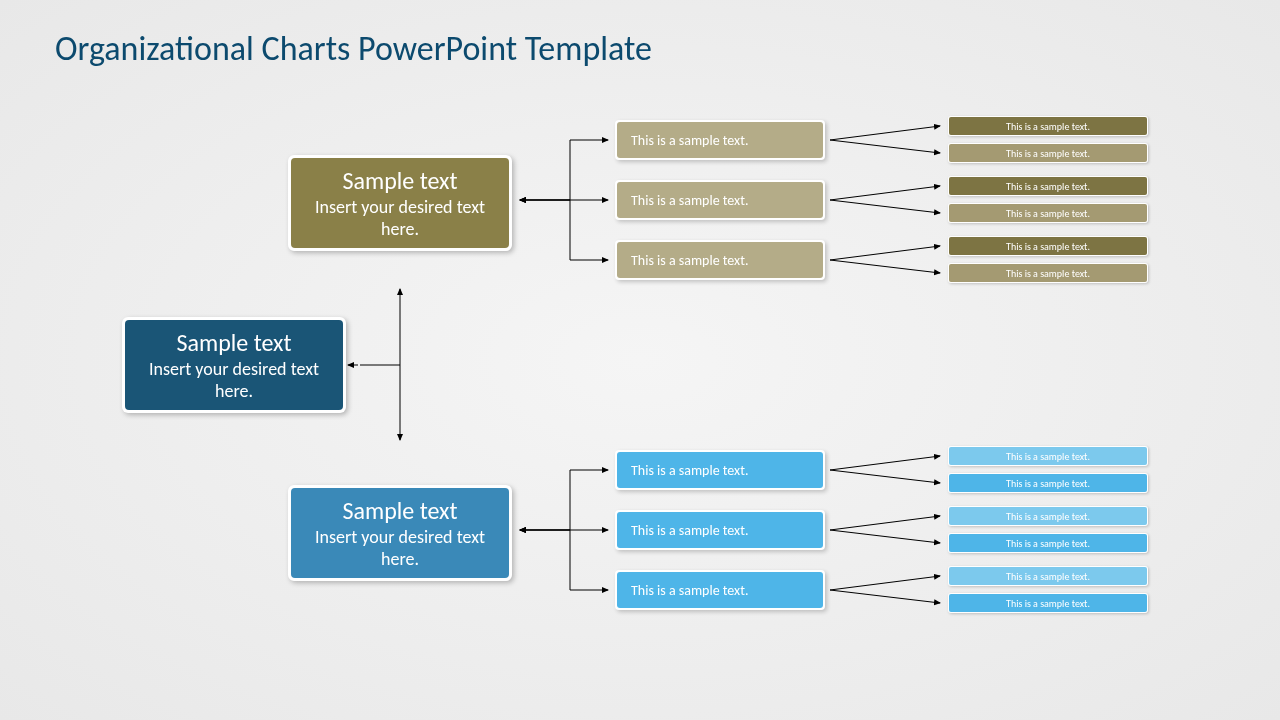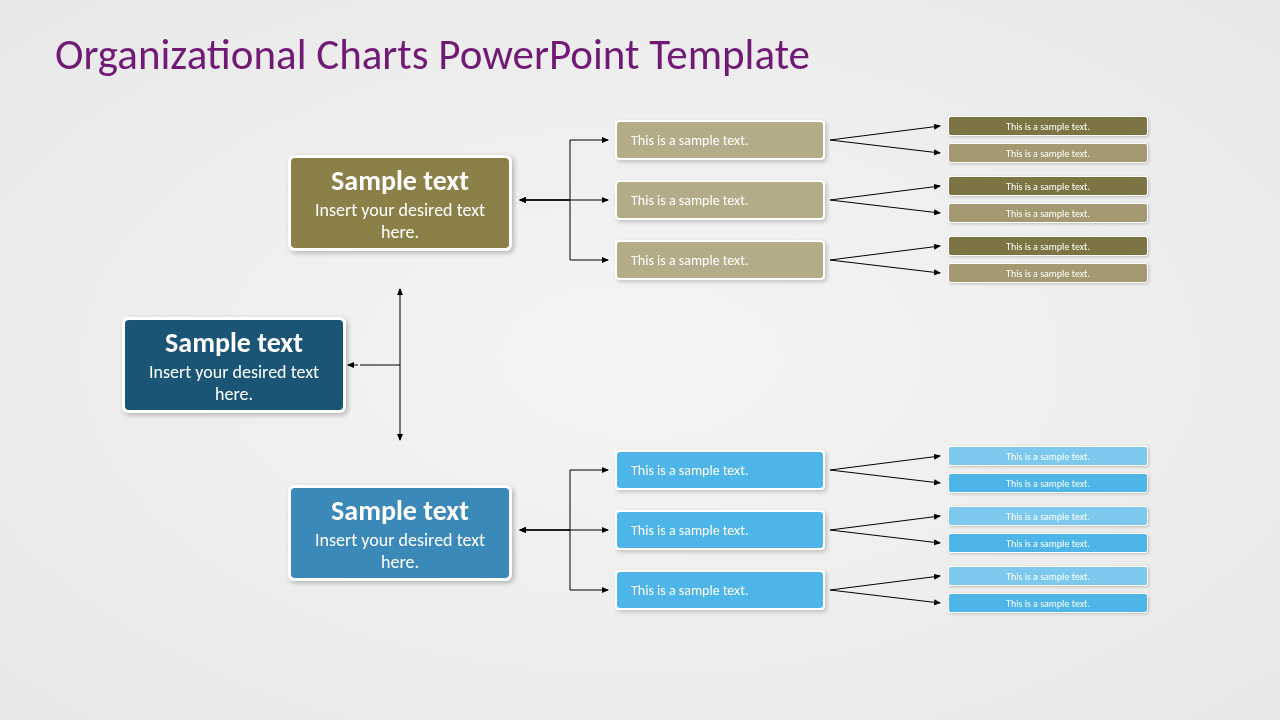--- a/index.html
+++ b/index.html
@@ -1,20 +1,20 @@
 <!DOCTYPE html>
 <html><head>
 <meta charset="utf-8">
 <style>
 *{margin:0;padding:0;box-sizing:border-box}
 body{width:1280px;height:720px;background:radial-gradient(ellipse at center,#f5f5f5 0%,#e8e8e8 100%);font-family:Calibri,Arial,sans-serif;position:relative;overflow:hidden}
-.title{position:absolute;top:28px;left:55px;font-size:43px;color:#701a75;font-weight:400}
+.title{position:absolute;top:28px;left:55px;font-size:34px;color:#0c4a6e;font-weight:400}
 .box{position:absolute;border-radius:6px;background:#fff;padding:3px;box-shadow:2px 2px 5px rgba(0,0,0,.25)}
 .box-inner{border-radius:4px;width:100%;height:100%;display:flex;flex-direction:column;align-items:center;justify-content:center;color:#fff;text-align:center;padding:8px}
-.box-title{font-size:28px;font-weight:700;margin-bottom:2px}
+.box-title{font-size:24px;font-weight:400;margin-bottom:2px}
 .box-sub{font-size:18px;line-height:1.2}
 .mid{position:absolute;border-radius:4px;background:#fff;padding:2px;box-shadow:2px 2px 4px rgba(0,0,0,.2)}
 .mid-inner{border-radius:3px;width:100%;height:100%;display:flex;align-items:center;padding-left:14px;color:#fff;font-size:14px}
 .small{position:absolute;border-radius:3px;background:#fff;padding:1px;box-shadow:1px 1px 3px rgba(0,0,0,.2)}
 .small-inner{border-radius:2px;width:100%;height:100%;display:flex;align-items:center;justify-content:center;color:#fff;font-size:10px}
 .c-darkblue{background:#1a5576}
 .c-olive{background:#8a8048}
 .c-olive-l{background:#b4ac88}
 .c-olive-d{background:#7d7443}
 .c-olive-m{background:#a49a72}

